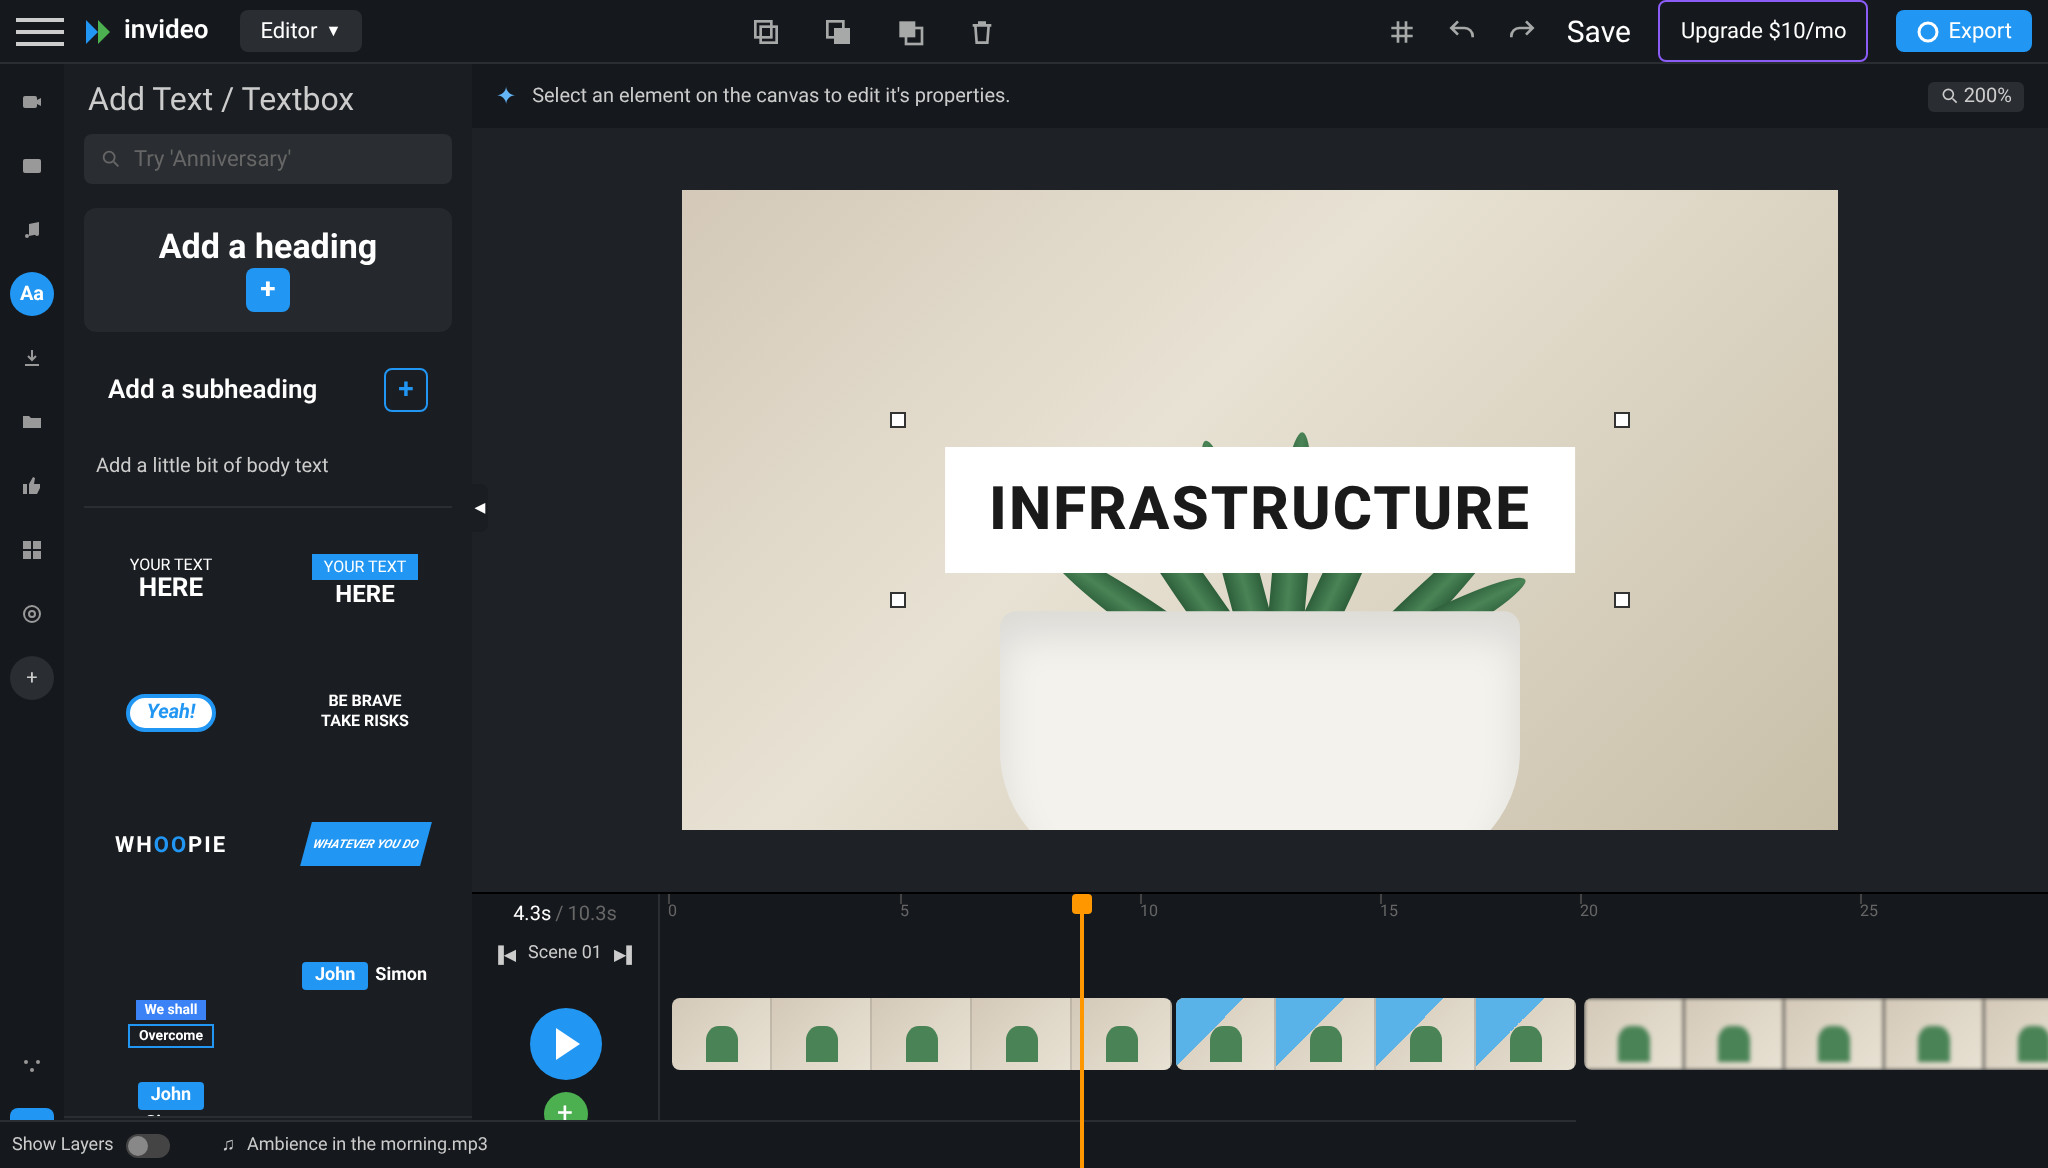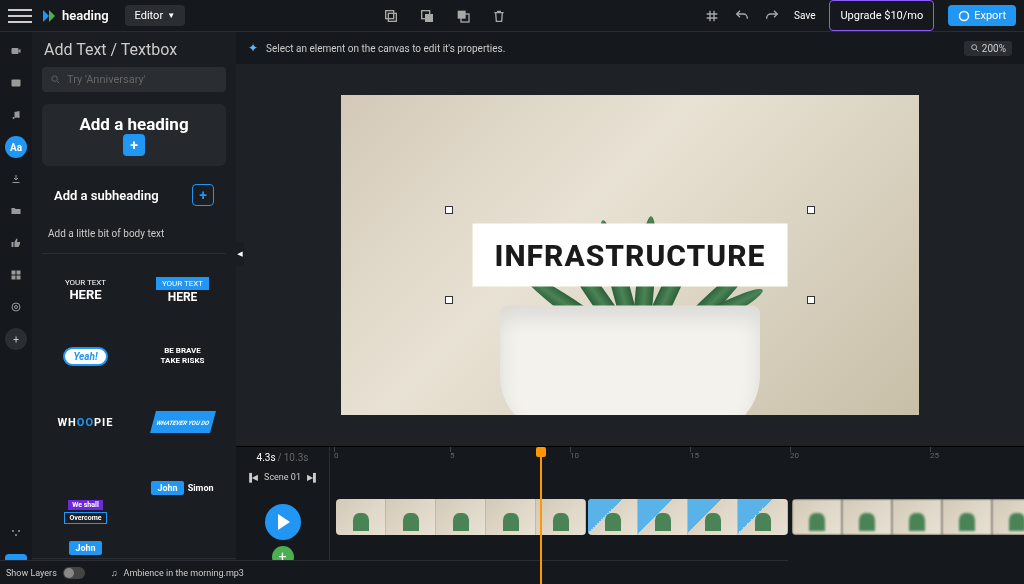--- a/index.html
+++ b/index.html
@@ -7,21 +7,21 @@
 .topbar { height: 32px; display: flex; align-items: center; padding: 0 8px; background: #15181C; border-bottom: 1px solid #2a2d31; }
 .hamburger { width: 24px; height: 24px; display: flex; flex-direction: column; justify-content: center; gap: 4px; cursor: pointer; margin-right: 8px; }
 .hamburger span { height: 2px; background: #ccc; }
 .logo { display: flex; align-items: center; gap: 4px; font-weight: 600; font-size: 13px; margin-right: 16px; }
 .logo-mark { width: 18px; height: 18px; }
 .editor-dd { background: #2a2d31; padding: 4px 10px; border-radius: 4px; font-size: 11px; display: flex; align-items: center; gap: 4px; cursor: pointer; }
 .chev-d { font-size: 8px; }
 .topbar-center { flex: 1; display: flex; justify-content: center; gap: 20px; }
 .topbar-center .ico, .topbar-right .ico { width: 16px; height: 16px; cursor: pointer; opacity: 0.8; }
 .topbar-right { display: flex; align-items: center; gap: 14px; }
-.save-txt { font-size: 10px; cursor: pointer; }
+.save-txt { font-size: 15px; cursor: pointer; }
 .upgrade-btn { border: 1px solid #8b5cf6; border-radius: 4px; padding: 8px 10px; font-size: 11px; cursor: pointer; }
 .export-btn { background: #2196F3; border-radius: 4px; padding: 4px 10px; font-size: 11px; display: flex; align-items: center; gap: 4px; cursor: pointer; }
 .main { display: flex; height: 552px; }
 .icon-rail { width: 32px; background: #15181C; display: flex; flex-direction: column; align-items: center; padding-top: 8px; gap: 10px; }
 .rail-ico { width: 22px; height: 22px; border-radius: 50%; display: flex; align-items: center; justify-content: center; cursor: pointer; font-size: 10px; color: #888; }
 .rail-ico.active { background: #2196F3; color: #fff; }
 .rail-bottom { margin-top: auto; margin-bottom: 8px; display: flex; flex-direction: column; gap: 10px; align-items: center; }
 .rail-chat { width: 22px; height: 22px; border-radius: 4px; background: #2196F3; display: flex; align-items: center; justify-content: center; cursor: pointer;}
 .side-panel { width: 204px; background: #1A1D21; display: flex; flex-direction: column; position: relative; }
 .side-header { font-size: 16px; padding: 8px 12px; color: #ccc; }
@@ -36,21 +36,21 @@
 .templates-grid { padding: 0 10px; display: grid; grid-template-columns: 1fr 1fr; gap: 10px; overflow-y: auto; flex: 1; }
 .tpl { height: 56px; border-radius: 4px; display: flex; align-items: center; justify-content: center; flex-direction: column; font-size: 9px; font-weight: 700; text-align: center; cursor: pointer; }
 .tpl1 { color: #fff; } .tpl1 .l1 { font-size: 8px; font-weight: 400; }
 .tpl2 { } .tpl2 .box { border: 1px solid #fff; padding: 4px 8px; font-size: 8px; }
 .tpl2 .box .can { color: #4fc3f7; }
 .tpl3 { } .tpl3 .bx { background: #2196F3; padding: 2px 6px; font-size: 8px; font-weight: 400;} .tpl3 .h { font-size: 12px; }
 .tpl4 { font-size: 8px; line-height: 1.3; }
 .tpl5 { } .tpl5 .y { background: #fff; color: #2196F3; border: 2px solid #2196F3; border-radius: 10px; padding: 2px 8px; font-style: italic; font-size: 10px; }
 .tpl6 { font-size: 11px; letter-spacing: 1px; } .tpl6 .oo { color: #2196F3; }
 .tpl7 { } .tpl7 .brush { background: #2196F3; width: 60px; height: 22px; transform: skewX(-15deg); display:flex; align-items:center; justify-content:center; font-size: 6px; font-style: italic;}
-.tpl8 { gap: 2px; } .tpl8 .t { background: #6d28d9; padding: 1px 4px; font-size: 7px; margin-top: 48px; } .tpl8 .b { border: 1px solid #2196F3; padding: 1px 4px; font-size: 7px; }
+.tpl8 { gap: 2px; } .tpl8 .t { background: #3b82f6; padding: 1px 4px; font-size: 7px; margin-top: 48px; } .tpl8 .b { border: 1px solid #2196F3; padding: 1px 4px; font-size: 7px; }
 .tpl9 { flex-direction: row; gap: 4px; font-size: 9px;} .tpl9 .j { background: #2196F3; padding: 2px 6px; border-radius: 2px; }
 .tpl10 { font-size: 9px; gap: 2px;} .tpl10 .j2 { background: #2196F3; padding: 2px 6px; border-radius: 2px; }
 .collapse-tab { position: absolute; right: -8px; top: 210px; width: 8px; height: 24px; background: #1A1D21; border-radius: 0 4px 4px 0; display:flex; align-items:center; justify-content:center; font-size:7px; cursor:pointer;}
 .filters-row { height: 26px; border-top: 1px solid #2a2d31; display: flex; align-items: center; justify-content: space-between; padding: 0 12px; font-size: 10px; color: #ccc; cursor:pointer;}
 .canvas-area { flex: 1; display: flex; flex-direction: column; background: #15181C; }
 .canvas-top { height: 32px; display: flex; align-items: center; padding: 0 12px; gap: 8px; font-size: 10px; color: #ccc; }
 .canvas-top .spark { color: #64b5f6; font-size: 12px; }
 .zoom { margin-left: auto; background: #2a2d31; padding: 2px 6px; border-radius: 3px; display: flex; align-items: center; gap: 2px; cursor:pointer;}
 .stage { flex: 1; display: flex; align-items: center; justify-content: center; background: #1e2125; }
 .video-canvas { width: 578px; height: 320px; background: linear-gradient(135deg, #d4c9b8 0%, #e8e2d4 40%, #c8bfa8 100%); position: relative; overflow: hidden; }
@@ -95,21 +95,21 @@
   <div class="hamburger">
       <span></span>
       <span></span>
       <span></span>
     </div>
   <div class="logo">
     <svg class="logo-mark" viewBox="0 0 24 24">
         <path d="M4 4 L12 12 L4 20 Z" fill="#2196F3"></path>
         <path d="M12 4 L20 12 L12 20 Z" fill="#4caf50"></path>
       </svg>
-    <span>heading</span>
+    <span>invideo</span>
   </div>
   <div class="editor-dd">
     <span>Editor</span>
     <span class="chev-d">▼</span>
   </div>
   <div class="topbar-center">
     <svg class="ico" viewBox="0 0 24 24" fill="none" stroke="#ccc" stroke-width="2">
         <rect x="8" y="8" width="12" height="12"></rect>
         <rect x="4" y="4" width="12" height="12"></rect>
       </svg>

